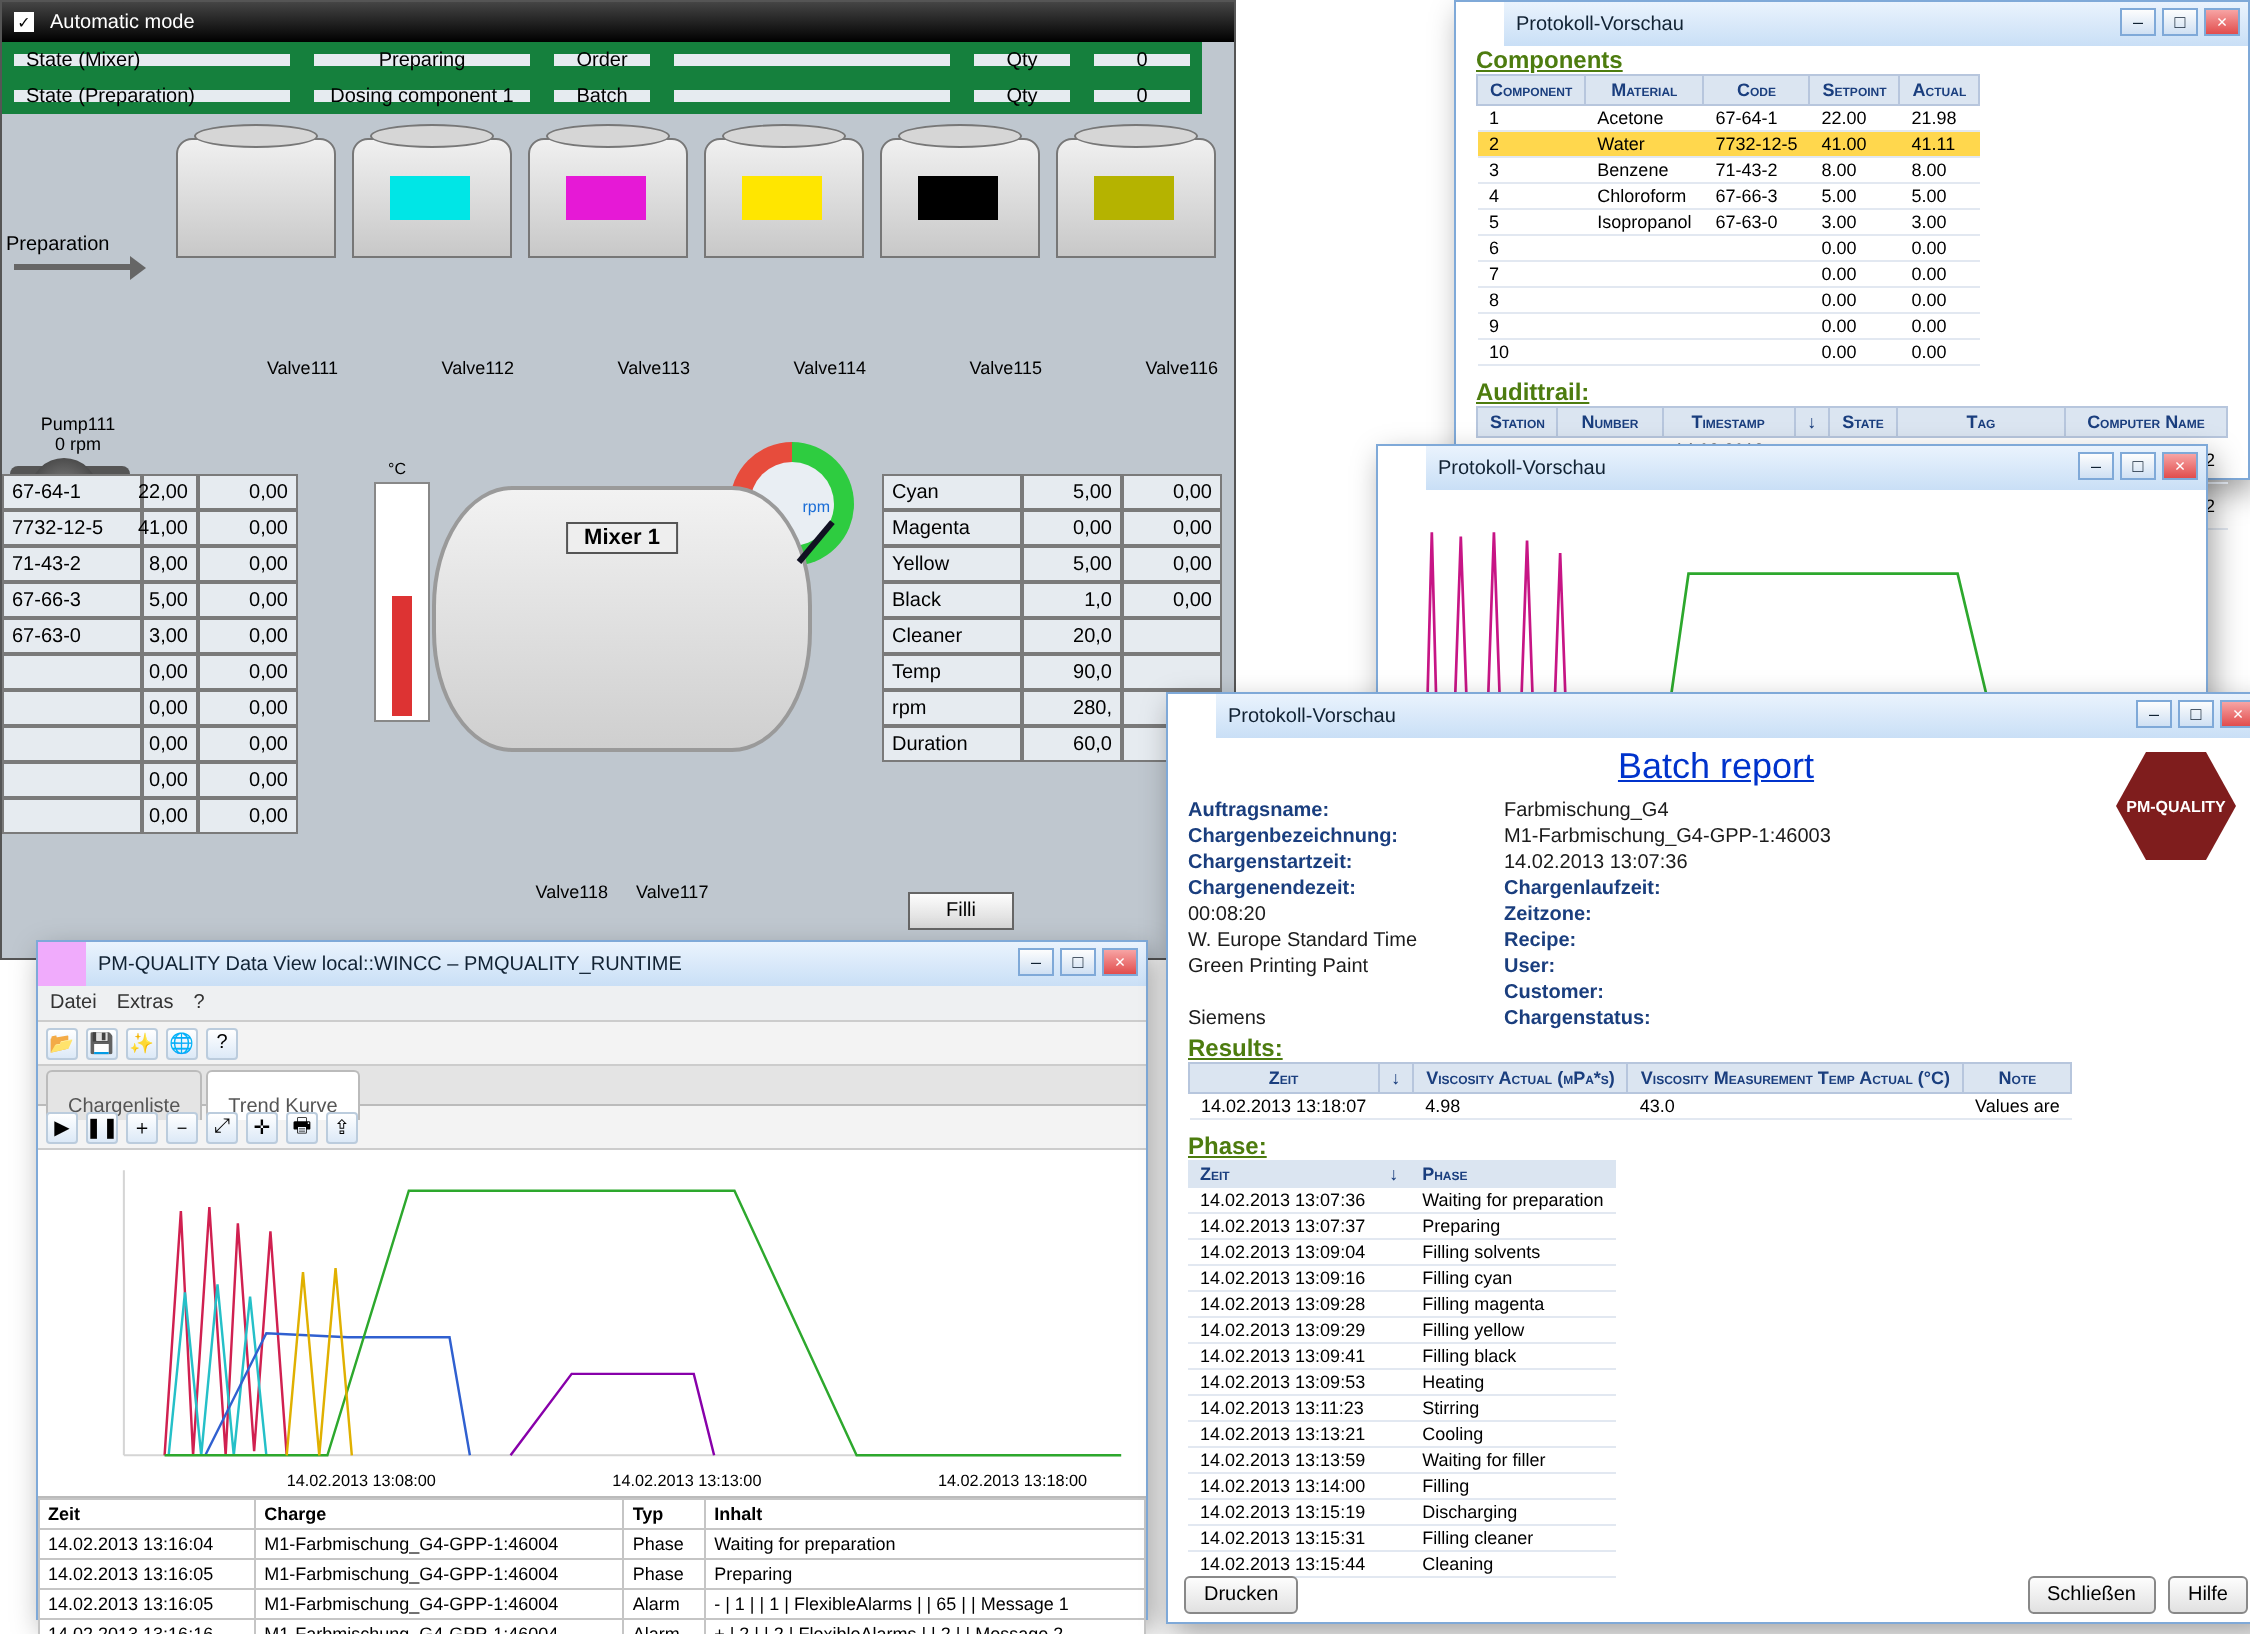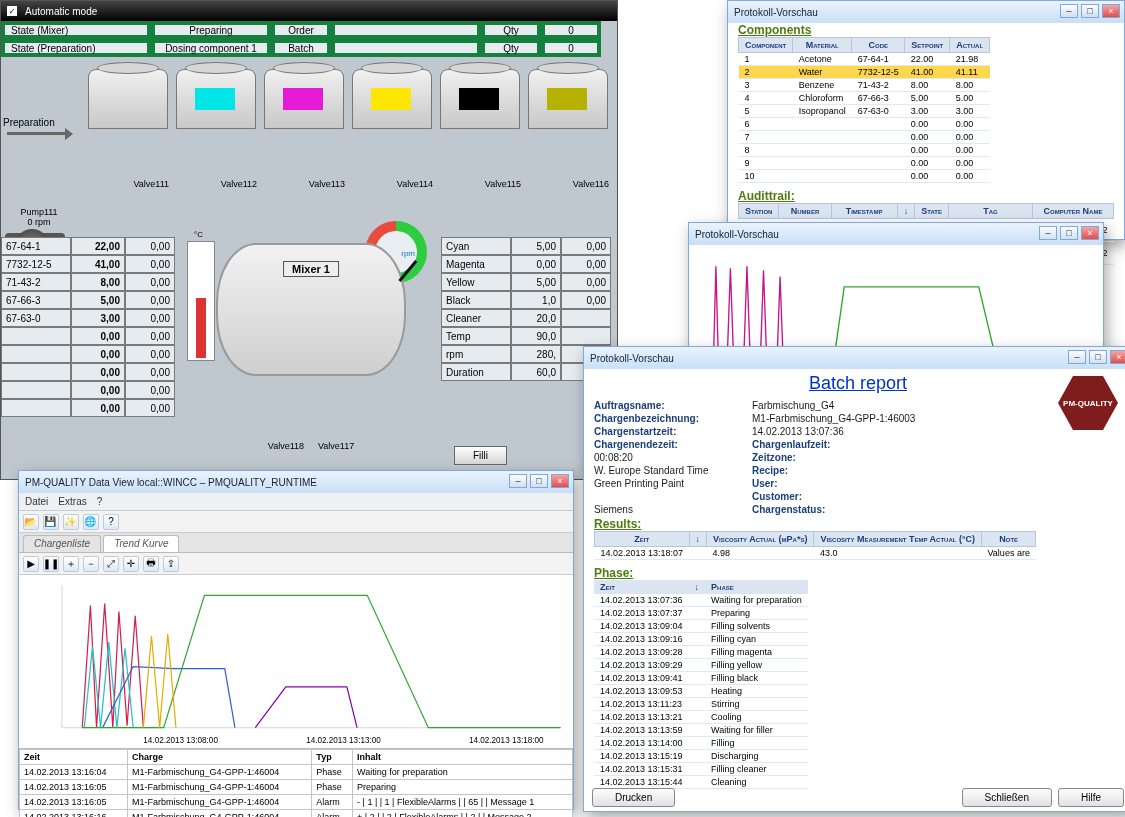--- a/index.html
+++ b/index.html
@@ -3,21 +3,21 @@
 <meta charset="utf-8">
 <style>
   * { box-sizing: border-box; margin: 0; padding: 0; }
   body { width: 1125px; height: 817px; background: #fff; font-family: "Segoe UI", Tahoma, Arial, sans-serif; font-size: 10px; position: relative; overflow: hidden; }
 
   
   .scada { position: absolute; left: 0; top: 0; width: 618px; height: 480px; background: #bfc7cf; border: 1px solid #555; }
   .scada-titlebar { height: 20px; background: linear-gradient(#454545,#000); color:#fff; display:flex; align-items:center; padding:0 6px; gap:8px; }
   .scada-titlebar .chk { width:10px; height:10px; background:#fff; display:inline-flex; align-items:center; justify-content:center; font-size:8px; color:#000; }
   .status-grid { display:grid; grid-template-columns: 150px 120px 60px 150px 60px 60px; }
-  .status-grid > div { border:4px solid #15803d; padding:2px 6px; background:#e6ebf0; font-size:10px; height:18px; display:flex; align-items:center; justify-content:center; }
+  .status-grid > div { border:6px solid #15803d; padding:2px 6px; background:#e6ebf0; font-size:10px; height:18px; display:flex; align-items:center; justify-content:center; }
   .status-grid > .lab { background:#e6ebf0; justify-content:flex-start; }
 
   .process-area { position:relative; height: 164px; }
   .prep-label { position:absolute; left:2px; top:60px; font-size:10px; }
   .infeed-pipe { position:absolute; left:6px; top:75px; width:60px; height:3px; background:#666; }
   .infeed-pipe::after { content:""; position:absolute; right:-6px; top:-4px; border-left:8px solid #666; border-top:6px solid transparent; border-bottom:6px solid transparent; }
 
   .tanks { position:absolute; top:12px; left:86px; right:8px; display:flex; gap:6px; }
   .tank { width:90px; text-align:right; }
   .tank-body { width:80px; height:60px; margin:0 auto 4px; background:linear-gradient(#f0f0f0,#c8c8c8); border:1px solid #777; border-radius:8px 8px 0 0; position:relative; }
@@ -27,49 +27,49 @@
 
   .pump-label { position:absolute; left:8px; top:150px; font-size:9px; text-align:center; width:60px; }
   .pump-icon  { position:absolute; left:4px;  top:176px; width:60px; height:26px; background:#555; border-radius:4px; }
   .pump-icon::before { content:""; position:absolute; left:10px; top:-4px; width:34px; height:34px; background:radial-gradient(#888,#333); border-radius:50%; }
 
   .midrow { position:absolute; top:236px; left:0; right:0; display:flex; }
   .left-table, .right-table { font-size:10px; }
   .left-table { width:180px; }
   .left-table .row, .right-table .row { display:flex; }
   .left-table .cell, .right-table .cell { border:1px solid #7a7a7a; background:#e6ebf0; padding:2px 4px; height:18px; display:flex; align-items:center; }
-  .left-table .c1{width:70px;} .left-table .c2{width:54px; justify-content:flex-end;font-weight:bold;} .left-table .c3{width:50px; justify-content:flex-end;}
+  .left-table .c1{width:70px;} .left-table .c2{width:28px; justify-content:flex-end;} .left-table .c3{width:50px; justify-content:flex-end;}
   .right-table { width:170px; }
   .right-table .c1{width:70px;} .right-table .c2{width:50px; justify-content:flex-end;} .right-table .c3{width:50px; justify-content:flex-end;}
 
   .mixer-col { width:260px; display:flex; flex-direction:column; align-items:center; position:relative; }
   .mixer-vessel { width:190px; height:133px; background:linear-gradient(#f2f2f2,#cfcfcf); border:2px solid #9a9a9a; border-radius:40px/60px; position:relative; margin-top:6px; }
   .mixer-label { position:absolute; left:50%; top:16px; transform:translateX(-50%); font-weight:bold; font-size:11px; border:1px solid #555; padding:1px 8px; background:#eee; }
   .thermo { position:absolute; left:6px; top:4px; width:28px; height:120px; border:1px solid #888; background:#fff; }
   .thermo-fill { position:absolute; bottom:2px; left:8px; width:10px; height:60px; background:#d33; }
   .gauge { position:absolute; right:14px; top:-16px; width:62px; height:62px; border-radius:50%; background:
     conic-gradient(#2ecc40 0 55%, #f1c40f 55% 78%, #e74c3c 78% 100%); }
   .gauge::after{ content:""; position:absolute; inset:10px; border-radius:50%; background:#e9eef3; }
   .gauge-rpm { position:absolute; right:26px; top:12px; font-size:8px; color:#1a6dd6; z-index:2; }
   .needle { position:absolute; right:40px; top:18px; width:3px; height:26px; background:#112; transform-origin:bottom center; transform:rotate(40deg); z-index:2; }
 
   .valve-bottom { position:absolute; bottom:-34px; left:0; right:0; display:flex; justify-content:center; gap:14px; font-size:9px; }
   .fill-btn { position:absolute; right:-66px; bottom:-48px; padding:3px 18px; border:1px solid #666; background:linear-gradient(#fdfdfd,#d7d7d7); font-size:10px; }
 
   
-  .win { position:absolute; border:1px solid #7fa9d8; background:#0369a1; box-shadow:3px 6px 14px rgba(0,0,0,.35); }
-  .win-title { height:22px; background:linear-gradient(#eaf3fd,#c9dff6); display:flex; align-items:center; padding:0 6px; font-size:10px; color:#123; position:relative; }
+  .win { position:absolute; border:1px solid #7fa9d8; background:#f0abfc; box-shadow:3px 6px 14px rgba(0,0,0,.35); }
+  .win-title { height:22px; background:linear-gradient(#eaf3fd,#c9dff6); display:flex; align-items:center; padding:0 6px; font-size:10px; color:#123; position:relative;margin-left:24px; }
   .win-ctrls { position:absolute; right:4px; top:3px; display:flex; gap:3px; }
   .win-ctrls span { width:18px; height:14px; background:linear-gradient(#fdfdfd,#cfe0f3); border:1px solid #7fa9d8; display:inline-flex; align-items:center; justify-content:center; font-size:9px; }
   .win-ctrls .close{ background:linear-gradient(#f7a4a4,#e14d4d); color:#fff; }
   .win-menu { height:18px; background:#eef0f2; display:flex; gap:10px; padding:0 6px; align-items:center; font-size:10px; color:#333; border-bottom:1px solid #ccc;}
   .toolbar { height:22px; background:#f3f3f3; display:flex; align-items:center; gap:4px; padding:0 4px; border-bottom:1px solid #ccc;}
   .tbtn { width:16px; height:16px; border:1px solid #bcd; background:linear-gradient(#fff,#dce9f7); border-radius:2px; display:inline-flex; align-items:center; justify-content:center; font-size:10px; }
   .tabs { height:20px; background:#e4e4e4; display:flex; padding:2px 4px 0; gap:2px; border-bottom:1px solid #bbb;}
-  .tab { padding:2px 10px; font-size:10px; background:#fff; border:1px solid #bbb; border-bottom:none; border-radius:3px 3px 0 0; color:#555;font-style:italic;}
+  .tab { padding:12px 10px; font-size:10px; background:#fff; border:1px solid #bbb; border-bottom:none; border-radius:3px 3px 0 0; color:#555;}
   .tab.inactive{ background:#e4e4e4; }
 
   .dataview { left:18px; top:470px; width:556px; height:340px; }
   .trend-plot { height:174px; background:#fff; margin:0; position:relative; border-bottom:1px solid #bbb; overflow:hidden; }
 
   .eventgrid { font-size:9px; width:100%; border-collapse:collapse; }
   .eventgrid th, .eventgrid td { border:1px solid #c5c5c5; padding:2px 4px; text-align:left; background:#fff; }
 
   
   .rpt-components { left:727px; top:0; width:398px; height:240px; background:#fff; }
@@ -82,21 +82,21 @@
   .comp-table td, .audit-table td, .res-table td, .phase-table td { border-bottom:1px solid #e2e8f1; padding:1px 6px; }
   .comp-table tr:nth-child(even) td{ background:#f1f4fa; }
   .hl-row td { background:#ffd74d !important; }
 
   .kv { font-size:10px; padding:2px 10px; display:grid; grid-template-columns:150px 1fr; gap:2px 8px; color:#1b1b1b; }
   .kv .k { font-weight:bold; color:#1a3e7e; }
   .batch-title { text-align:center; font-size:18px; color:#0033cc; text-decoration:underline; padding:4px; }
   .pmq-badge { position:absolute; right:14px; top:26px; width:60px; height:60px; background:#7f1d1d; display:flex; align-items:center; justify-content:center; color:#fff; font-size:8px; font-weight:bold; clip-path:polygon(25% 5%,75% 5%,100% 50%,75% 95%,25% 95%,0 50%); }
 
   .btnrow { position:absolute; bottom:4px; right:8px; display:flex; gap:6px; }
-  .btn { padding:3px 22px; font-size:10px; background:linear-gradient(#fdfdfd,#e1e1e1); border:1px solid #888; border-radius:3px; }
+  .btn { padding:3px 9px; font-size:10px; background:linear-gradient(#fdfdfd,#e1e1e1); border:1px solid #888; border-radius:3px; }
   .btn-left { position:absolute; bottom:4px; left:8px; }
 
   .phase-table th { background:#dbe5f1; color:#1a3e7e; font-variant:small-caps; padding:2px 6px; text-align:left;}
 </style>
 </head>
 <body>
 
 <div class="scada">
   <div class="scada-titlebar">
     <span class="chk">✓</span>

